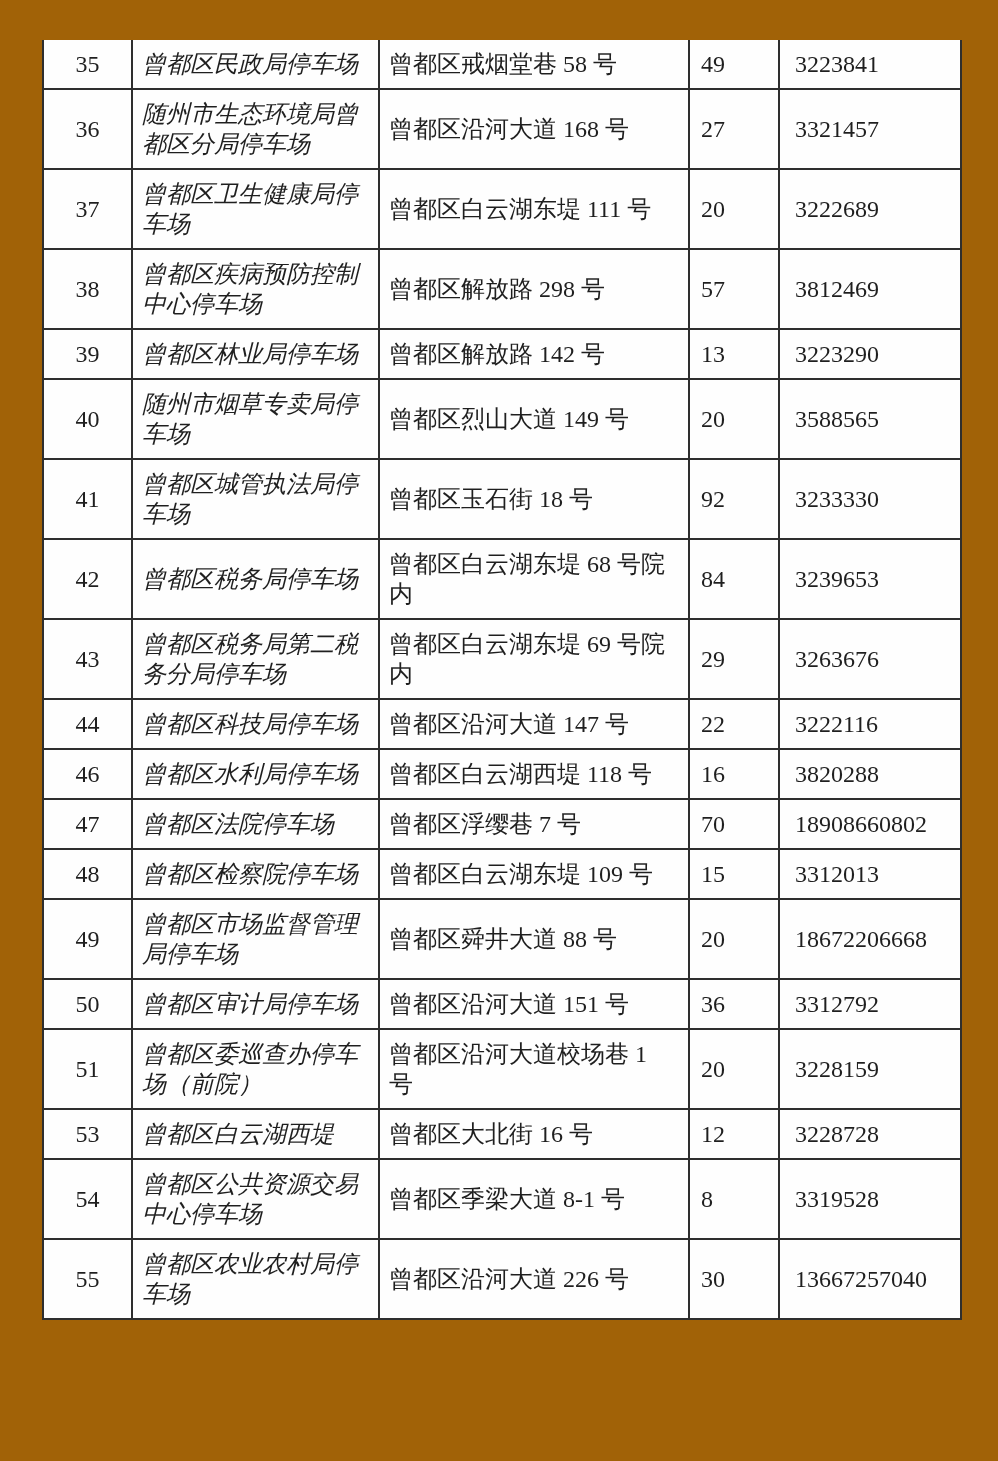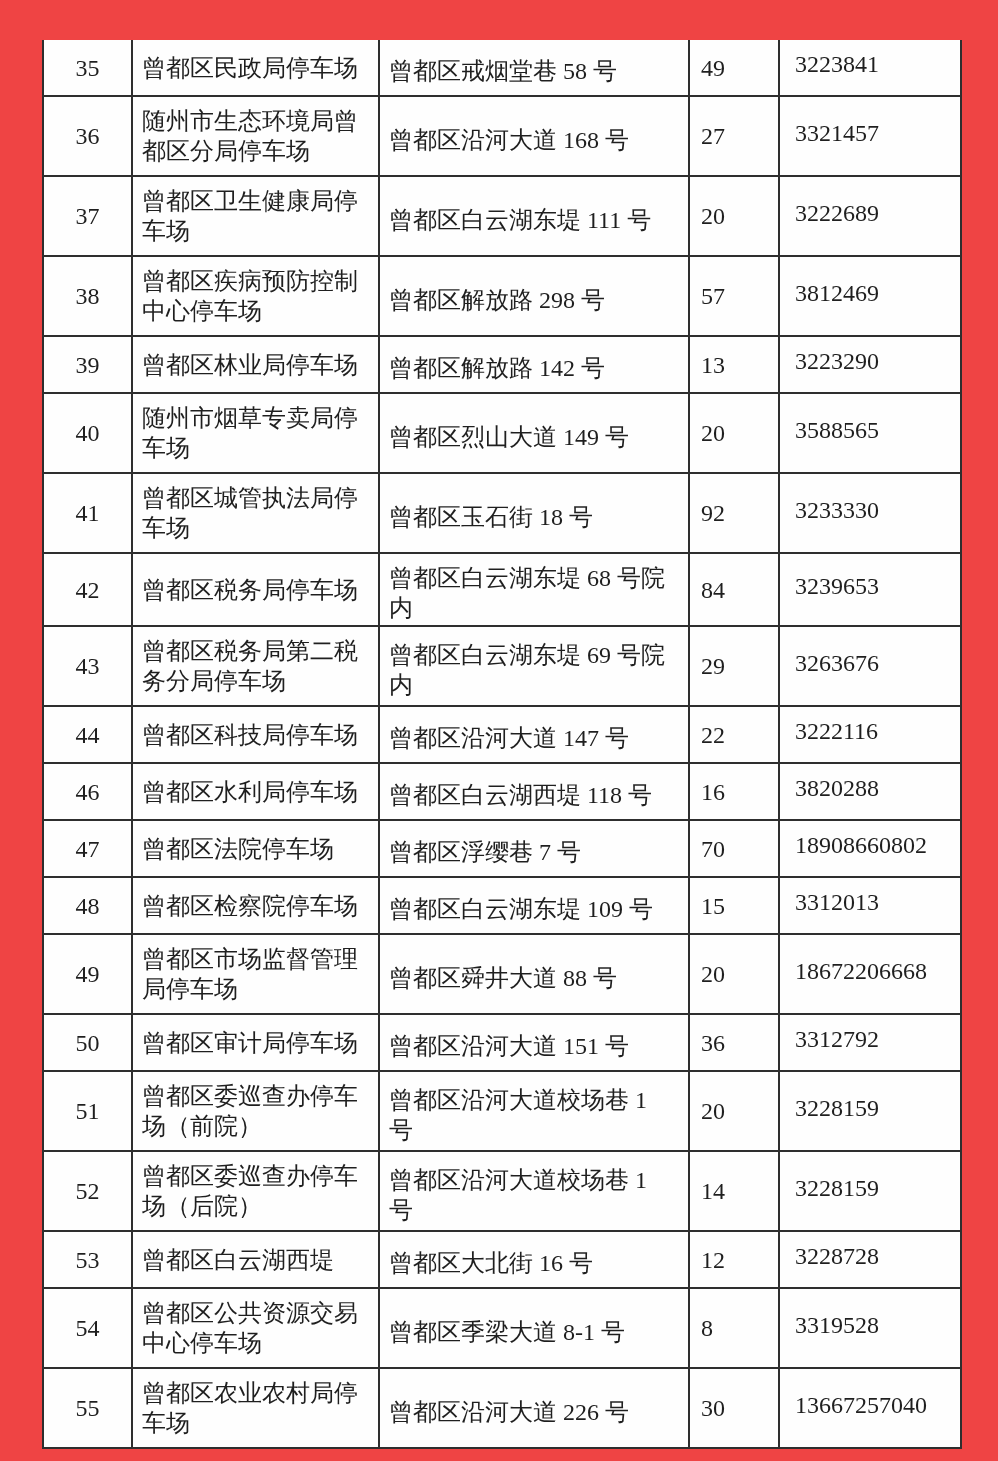--- a/index.html
+++ b/index.html
@@ -7,21 +7,21 @@
     padding: 0;
     background: #fdfdfd;
     font-family: "Liberation Serif", "DejaVu Serif", serif;
     color: #1f1f1f;
   }
   .page {
     position: relative;
     width: 998px;
     height: 1461px;
     overflow: hidden;
-    background: #ef4444;
+    background: #a16207;
   }
   .table-wrap {
     position: absolute;
     left: 42px;
     top: 40px;
   }
   table.parking {
     border-collapse: collapse;
     table-layout: fixed;
     width: 918px;
@@ -39,33 +39,34 @@
     border-top: none;
   }
   td.c-no {
     text-align: center;
     padding: 9px 2px;
   }
   td.c-name {
     text-align: left;
     padding: 9px 6px 9px 9px;
     white-space: pre-line;
+    font-style: italic;
   }
   td.c-addr {
     text-align: left;
-    padding: 9px 6px 2px 9px;
+    padding: 9px 6px 9px 9px;
     white-space: pre-line;
   }
   td.c-cap {
     text-align: left;
     padding: 9px 2px 9px 11px;
   }
   td.c-phone {
     text-align: left;
-    padding: 9px 2px 16px 15px;
+    padding: 9px 2px 9px 15px;
   }
 </style>
 </head>
 <body>
 
 <div class="page">
   <div class="table-wrap">
     <table class="parking">
       <colgroup>
         <col style="width:89px">
@@ -192,29 +193,20 @@
           <tr>
             <td class="c-no">51</td>
             <td class="c-name">曾都区委巡查办停车
 场（前院）</td>
             <td class="c-addr">曾都区沿河大道校场巷 1
 号</td>
             <td class="c-cap">20</td>
             <td class="c-phone">3228159</td>
           </tr>
           <tr>
-            <td class="c-no">52</td>
-            <td class="c-name">曾都区委巡查办停车
-场（后院）</td>
-            <td class="c-addr">曾都区沿河大道校场巷 1
-号</td>
-            <td class="c-cap">14</td>
-            <td class="c-phone">3228159</td>
-          </tr>
-          <tr>
             <td class="c-no">53</td>
             <td class="c-name">曾都区白云湖西堤</td>
             <td class="c-addr">曾都区大北街 16 号</td>
             <td class="c-cap">12</td>
             <td class="c-phone">3228728</td>
           </tr>
           <tr>
             <td class="c-no">54</td>
             <td class="c-name">曾都区公共资源交易
 中心停车场</td>

